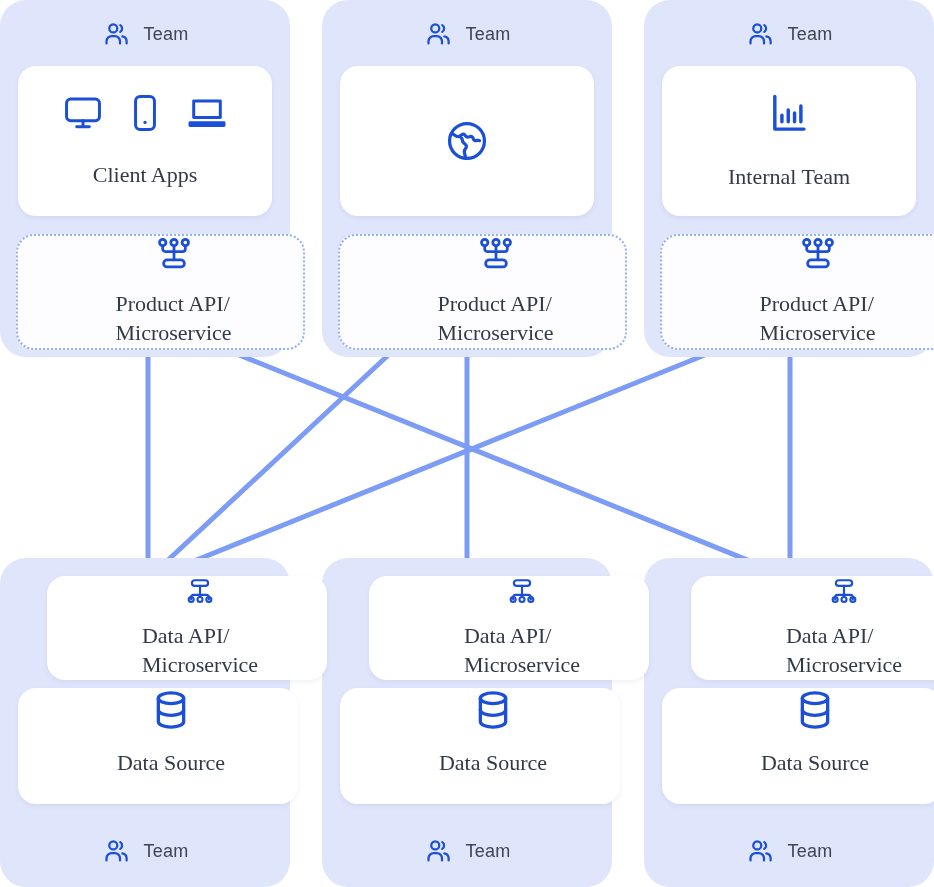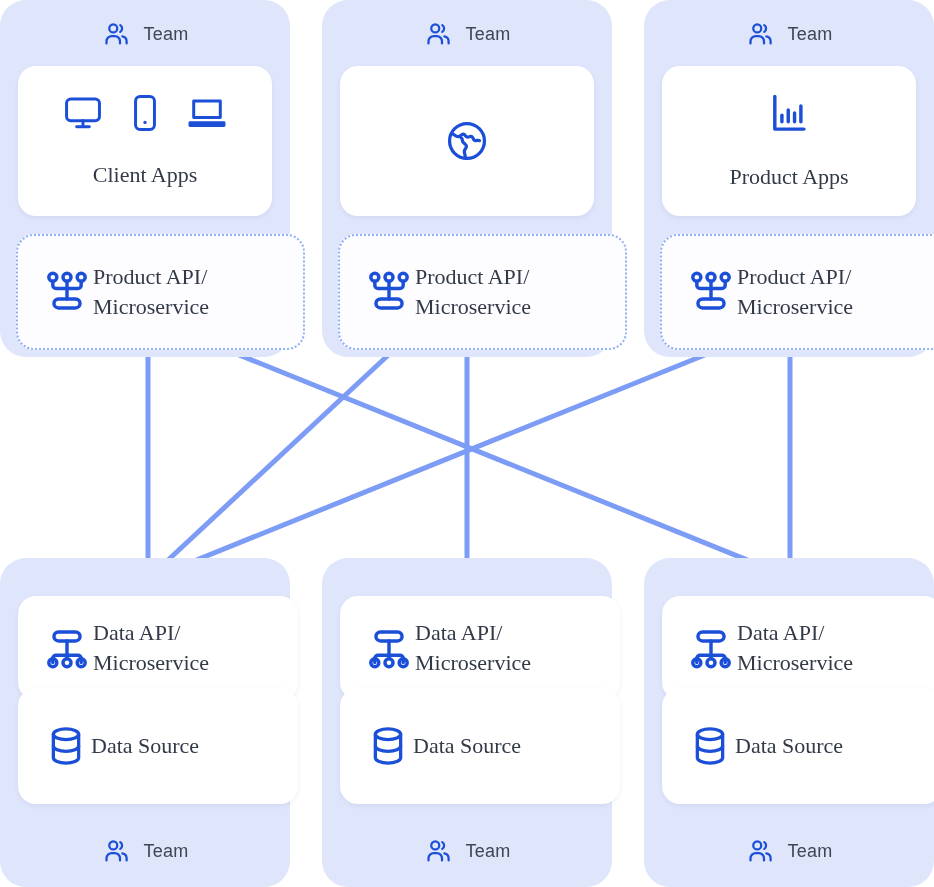--- a/index.html
+++ b/index.html
@@ -62,22 +62,23 @@
 
   
   .card.stacked{
     flex-direction:column;
     align-items:center;
     justify-content:center;
     gap:26px;
   }
   
   .card.inline{
+    flex-direction:column;
     align-items:center;
-    gap:3px;
+    gap:16px;
     padding-left:26px;
   }
 
   .card-title{
     font-family:Liberation Serif, serif;
     font-size:22px;
     color:#323a48;
     line-height:1.35;
     white-space:pre-line;
     letter-spacing:0px;
@@ -92,21 +93,21 @@
   .card-app.c1{left:18px;width:254px;}
   .card-app.c2{left:340px;width:254px;}
   .card-app.c3{left:662px;width:254px;}
 
   .card-prod{top:234px;height:112px;}
   .card-prod.c1{left:16px;width:259px;}
   .card-prod.c2{left:338px;width:259px;}
   .card-prod.c3{left:660px;width:259px;}
 
   
-  .card-dataapi{top:596px;height:104px;}
+  .card-dataapi{top:576px;height:104px;margin-left:29px;}
   .card-dataapi.c1{left:18px;width:254px;}
   .card-dataapi.c2{left:340px;width:254px;}
   .card-dataapi.c3{left:662px;width:254px;}
 
   .card-datasrc{top:688px;height:116px;}
   .card-datasrc.c1{left:18px;width:254px;}
   .card-datasrc.c2{left:340px;width:254px;}
   .card-datasrc.c3{left:662px;width:254px;}
 </style>
 </head>
@@ -229,21 +230,21 @@
   <div class="card solid stacked card-app c3">
     <div class="icon-row">
       <svg class="ic" width="46" height="46" viewBox="0 0 24 24" fill="none" stroke="#1b4fd8" stroke-width="1.8" stroke-linecap="round" stroke-linejoin="round">
         <path d="M4.6 3.4v17h15.2"></path>
         <path d="M8.3 16.6v-3.4"></path>
         <path d="M11.6 16.6v-6.2"></path>
         <path d="M14.9 16.6v-4.6"></path>
         <path d="M18.2 16.6v-8.3"></path>
       </svg>
     </div>
-    <div class="card-title">Product Apps</div>
+    <div class="card-title">Internal Team</div>
   </div>
 
   <div class="card dashed inline card-prod c1">
     <svg class="ic" width="46" height="46" viewBox="0 0 24 24" fill="none" stroke="#1b4fd8" stroke-width="1.8" stroke-linecap="round" stroke-linejoin="round">
       <circle cx="4.6" cy="4.3" r="2.1"></circle>
         <circle cx="12" cy="4.3" r="2.1"></circle>
         <circle cx="19.4" cy="4.3" r="2.1"></circle>
       <path d="M4.6 6.4v2.1a1.7 1.7 0 0 0 1.7 1.7h11.4a1.7 1.7 0 0 0 1.7-1.7V6.4"></path>
       <path d="M12 6.4v9.2"></path>
       <rect x="5.2" y="15.6" width="13.6" height="4.7" rx="2.35"></rect>

